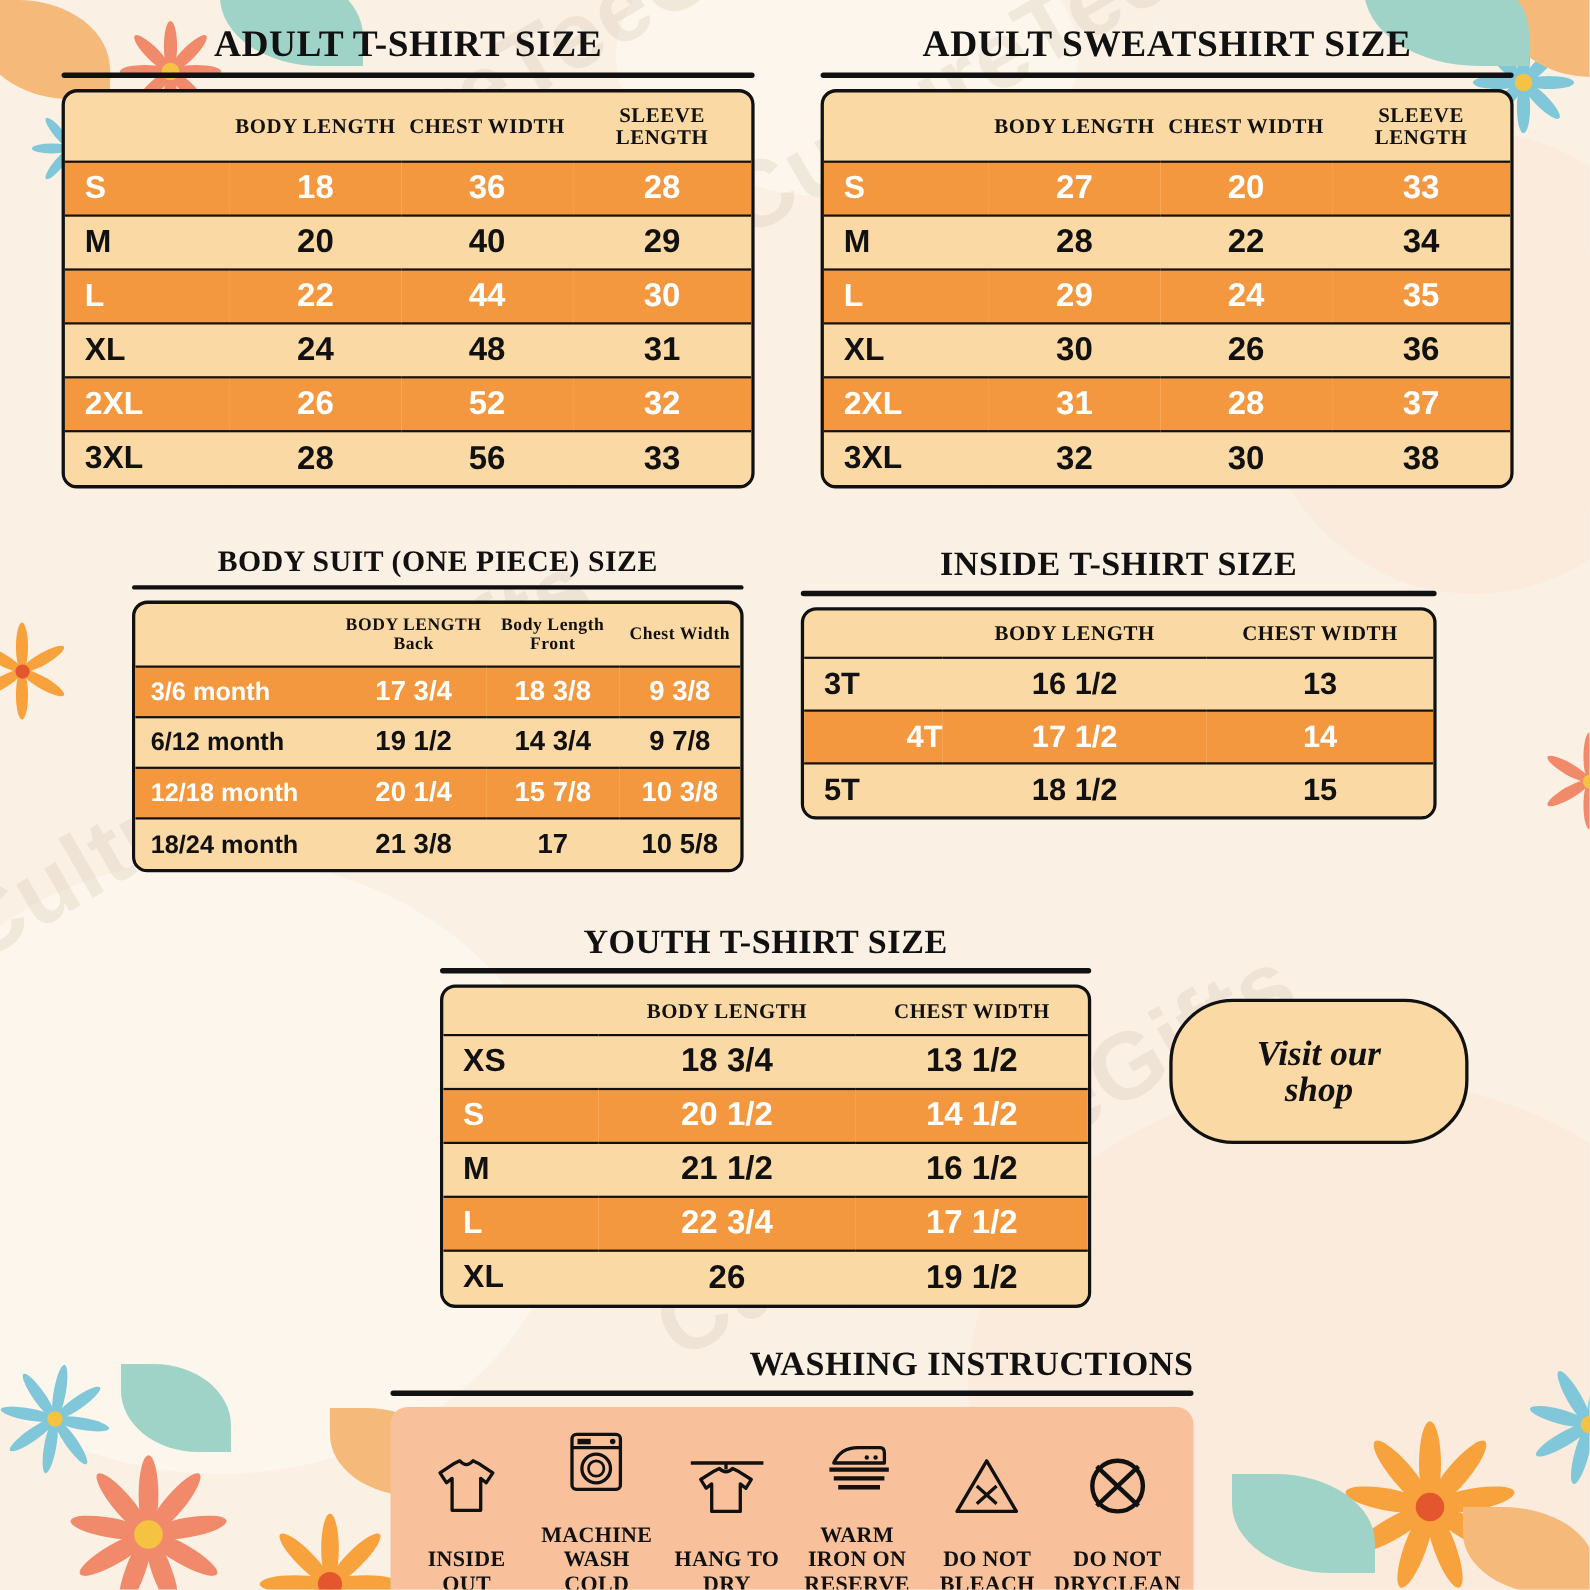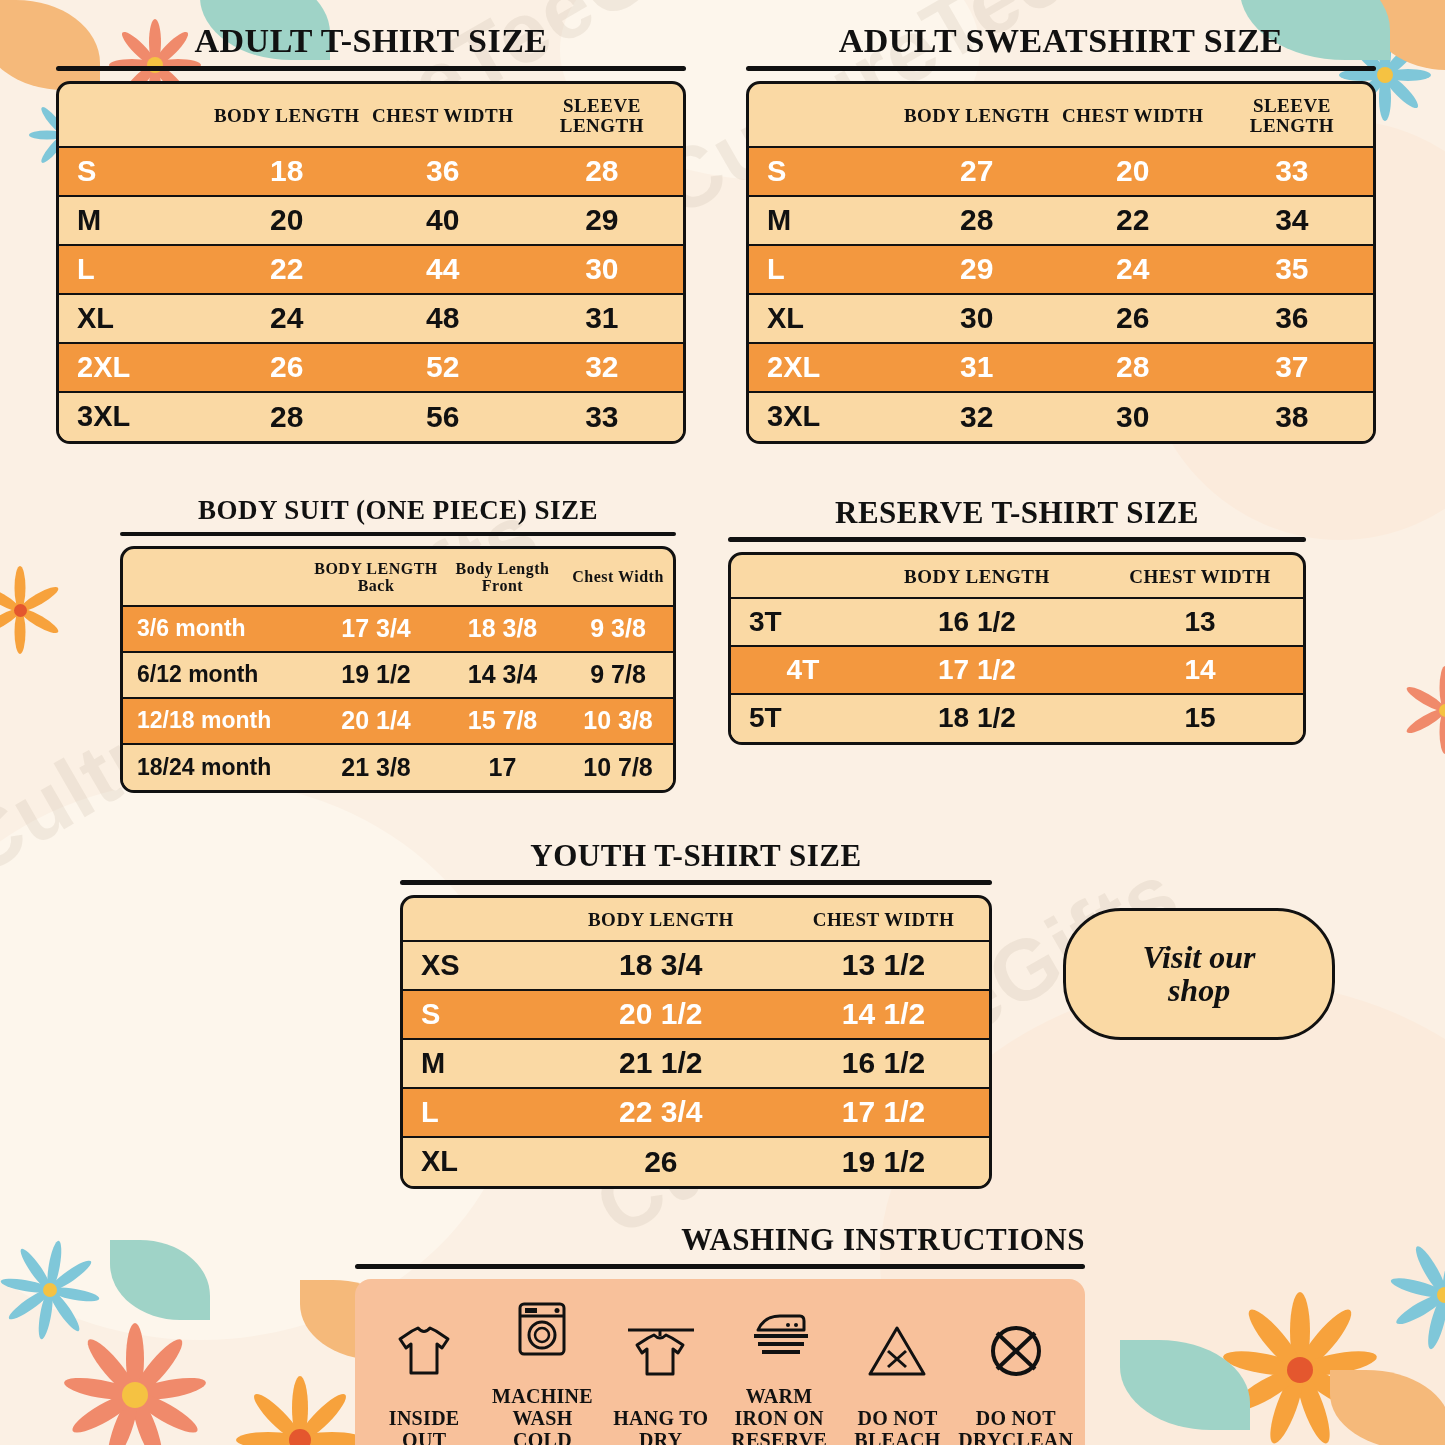--- a/index.html
+++ b/index.html
@@ -416,47 +416,47 @@
           <tr class="odd row-sep">
             <td class="size-label" style="text-align:left; padding-left:14px;">12/18 month</td>
             <td>20 1/4</td>
             <td>15 7/8</td>
             <td>10 3/8</td>
           </tr>
           <tr class="even row-sep">
             <td class="size-label" style="text-align:left; padding-left:14px;">18/24 month</td>
             <td>21 3/8</td>
             <td>17</td>
-            <td>10 7/8</td>
+            <td>10 5/8</td>
           </tr>
         </tbody>
       </table>
     </div>
   </section>
 
   <section id="toddler">
-    <h2 class="section-title" style="font-size:31px;">RESERVE T-SHIRT SIZE</h2>
+    <h2 class="section-title" style="font-size:31px;">INSIDE T-SHIRT SIZE</h2>
     <div class="title-underline" style="width:100%;"></div>
     <div class="table-card">
       <table>
         <thead>
           <tr>
             <th style="width:22%"></th>
             <th style="width:42%">BODY LENGTH</th>
             <th style="width:36%">CHEST WIDTH</th>
           </tr>
         </thead>
         <tbody>
           <tr class="even row-sep">
             <td class="size-label" style="text-align:left; padding-left:18px;">3T</td>
             <td>16 1/2</td>
             <td>13</td>
           </tr>
           <tr class="odd row-sep">
-            <td class="size-label" style="text-align:center; padding-left:18px;">4T</td>
+            <td class="size-label" style="text-align:right; padding-left:18px;">4T</td>
             <td>17 1/2</td>
             <td>14</td>
           </tr>
           <tr class="even row-sep">
             <td class="size-label" style="text-align:left; padding-left:18px;">5T</td>
             <td>18 1/2</td>
             <td>15</td>
           </tr>
         </tbody>
       </table>

